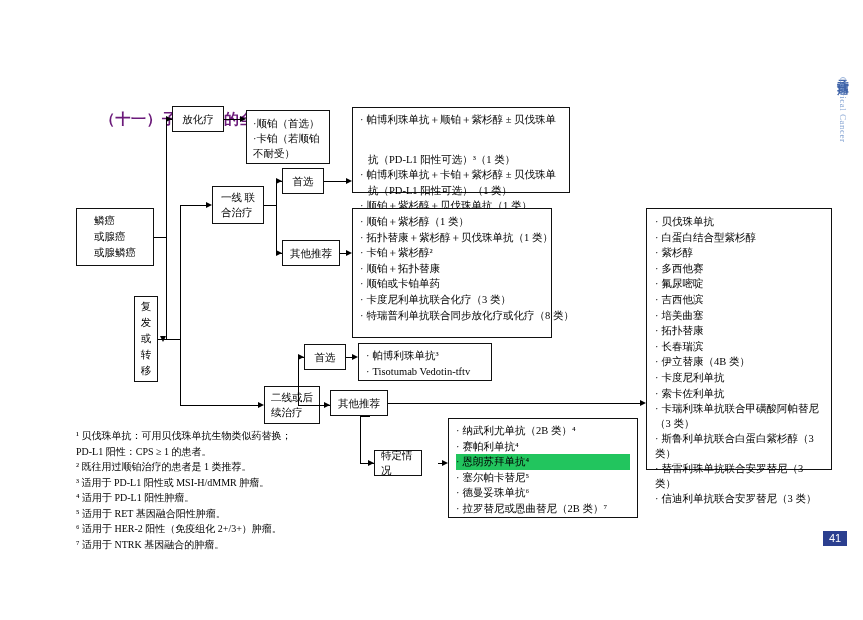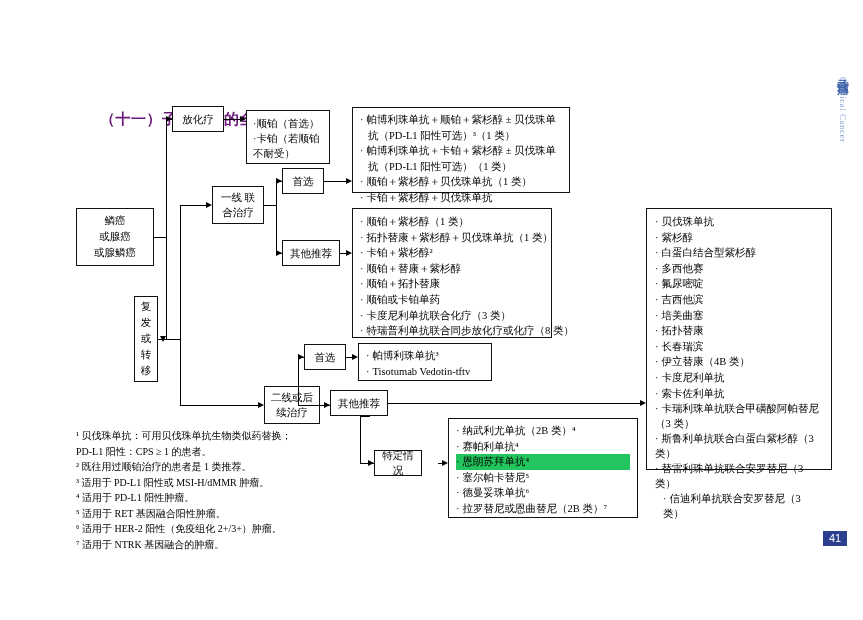--- a/index.html
+++ b/index.html
@@ -27,21 +27,21 @@
     position:absolute;right:16px;top:531px;
     width:24px;height:15px;background:#2b3f8f;color:#fff;
     font-size:11px;text-align:center;line-height:15px;
     font-family:"Liberation Sans",sans-serif;
   }
   .box{
     position:absolute;border:1px solid #111;background:#fff;
     font-size:10.5px;line-height:15px;padding:4px 6px;
     box-sizing:border-box;
   }
-  .box.center{display:flex;align-items:center;justify-content:center;text-align:center;}
+  .box.center{display:flex;align-items:center;justify-content:center;}
   .box.listbox{line-height:15.6px;}
   .box ul{margin:0;padding:0;list-style:none;}
   .box li{white-space:nowrap;}
   .dot:before{content:"·";margin-right:3px;}
   .hl{background:#22c55e;}
   .line{position:absolute;background:#000;}
   .h{height:1px;}
   .v{width:1px;}
   .arrow{
     position:absolute;width:0;height:0;
@@ -92,34 +92,33 @@
 
   <div class="box center" style="left:282px;top:168px;width:42px;height:26px;">首选</div>
   <div class="box center" style="left:282px;top:240px;width:58px;height:26px;">其他推荐</div>
   <div class="box center" style="left:304px;top:344px;width:42px;height:26px;">首选</div>
   <div class="box center" style="left:330px;top:390px;width:58px;height:26px;">其他推荐</div>
   <div class="box center" style="left:374px;top:450px;width:48px;height:26px;">特定情况</div>
 
   <div class="box listbox" style="left:352px;top:107px;width:218px;height:86px;padding:4px 7px;">
     <ul>
       <li class="dot">帕博利珠单抗＋顺铂＋紫杉醇 ± 贝伐珠单</li>
-      <li style="padding-left:8px;">抗（PD-L1 阳性可选）³（1 类）</li>
+      <li style="padding-left:8px;margin-top:24px;">抗（PD-L1 阳性可选）³（1 类）</li>
       <li class="dot">帕博利珠单抗＋卡铂＋紫杉醇 ± 贝伐珠单</li>
       <li style="padding-left:8px;">抗（PD-L1 阳性可选）（1 类）</li>
       <li class="dot">顺铂＋紫杉醇＋贝伐珠单抗（1 类）</li>
       <li class="dot">卡铂＋紫杉醇＋贝伐珠单抗</li>
     </ul>
   </div>
 
   <div class="box listbox" style="left:352px;top:208px;width:200px;height:130px;padding:5px 7px;">
     <ul>
       <li class="dot">顺铂＋紫杉醇（1 类）</li>
       <li class="dot">拓扑替康＋紫杉醇＋贝伐珠单抗（1 类）</li>
       <li class="dot">卡铂＋紫杉醇²</li>
-      <li class="dot">顺铂＋替康＋紫杉醇</li>
       <li class="dot">顺铂＋拓扑替康</li>
       <li class="dot">顺铂或卡铂单药</li>
       <li class="dot">卡度尼利单抗联合化疗（3 类）</li>
       <li class="dot">特瑞普利单抗联合同步放化疗或化疗（8 类）</li>
     </ul>
   </div>
 
   <div class="box listbox" style="left:358px;top:343px;width:134px;height:38px;padding:4px 7px;">
     <ul>
       <li class="dot">帕博利珠单抗³</li>
@@ -134,35 +133,35 @@
       <li class="dot hl">恩朗苏拜单抗⁴</li>
       <li class="dot">塞尔帕卡替尼⁵</li>
       <li class="dot">德曼妥珠单抗⁶</li>
       <li class="dot">拉罗替尼或恩曲替尼（2B 类）⁷</li>
     </ul>
   </div>
 
   <div class="box listbox" style="left:646px;top:208px;width:186px;height:262px;padding:5px 8px;">
     <ul>
       <li class="dot">贝伐珠单抗</li>
+      <li class="dot">白蛋白结合型紫杉醇</li>
       <li class="dot">紫杉醇</li>
-      <li class="dot">白蛋白结合型紫杉醇</li>
       <li class="dot">多西他赛</li>
       <li class="dot">氟尿嘧啶</li>
       <li class="dot">吉西他滨</li>
       <li class="dot">培美曲塞</li>
       <li class="dot">拓扑替康</li>
       <li class="dot">长春瑞滨</li>
       <li class="dot">伊立替康（4B 类）</li>
       <li class="dot">卡度尼利单抗</li>
       <li class="dot">索卡佐利单抗</li>
       <li class="dot" style="white-space:normal;line-height:15px;">卡瑞利珠单抗联合甲磺酸阿帕替尼（3 类）</li>
       <li class="dot" style="white-space:normal;line-height:15px;">斯鲁利单抗联合白蛋白紫杉醇（3 类）</li>
       <li class="dot" style="white-space:normal;line-height:15px;">替雷利珠单抗联合安罗替尼（3 类）</li>
-      <li class="dot" style="white-space:normal;line-height:15px;margin-left:8px;">信迪利单抗联合安罗替尼（3 类）</li>
+      <li class="dot" style="white-space:normal;line-height:15px;">信迪利单抗联合安罗替尼（3 类）</li>
     </ul>
   </div>
 
   <div class="line h" style="left:154px;top:237px;width:12px;"></div>
   <div class="line v" style="left:166px;top:119px;height:220px;"></div>
 
   <div class="line h" style="left:166px;top:119px;width:6px;"></div>
   <div class="arrow" style="left:166px;top:115.5px;"></div>
 
   <div class="line h" style="left:166px;top:339px;width:0px;"></div>

